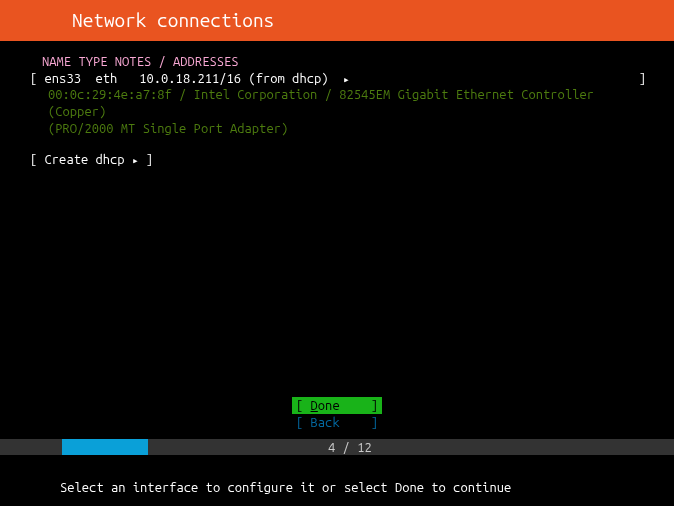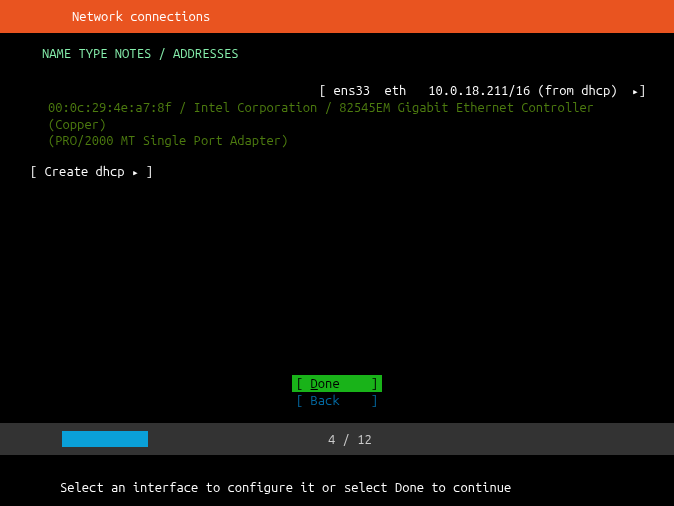--- a/index.html
+++ b/index.html
@@ -11,80 +11,80 @@
     font-size: 13px;
     line-height: 1.3;
     color: #ccc;
     overflow: hidden;
     position: relative;
   }
   .header {
     background: #e95420;
     color: #fff;
     padding: 8px 0 8px 72px;
-    font-size: 13px;
+    font-size: 19px;
   }
   .content {
     padding: 12px 0 0 0;
   }
   .intro {
     color: #fff;
     padding: 0 28px 0 60px;
     margin-bottom: 14px;
   }
   .col-header {
-    color: #86efac;
+    color: #f9a8d4;
     padding: 0 28px 0 42px;
-    margin-bottom: 20px;
+    margin-bottom: 0;
   }
   .iface-row {
     color: #fff;
     padding: 0 28px 0 30px;
     display: flex;
-    justify-content: flex-end;
+    justify-content: space-between;
   }
   .iface-detail {
     color: #4d7c0f;
     padding: 0 28px 0 48px;
   }
   .create-bond {
     color: #fff;
     padding: 0 28px 0 30px;
     margin-top: 14px;
   }
   .footer {
     position: absolute;
     bottom: 0;
     left: 0;
     right: 0;
   }
   .buttons {
     text-align: center;
-    margin-bottom: 14px;
+    margin-bottom: 8px;
     font-size: 13px;
   }
   .btn {
     display: inline-block;
     width: 90px;
     text-align: left;
     padding: 0 4px;
   }
   .btn-done {
     background: #19b319;
     color: #000;
   }
   .btn-done .underline { text-decoration: underline; }
   .btn-back {
     color: #0369a1;
   }
   .progress-row {
     display: flex;
     align-items: center;
     background: #333;
-    height: 32px;
+    height: 16px;
   }
   .progress-bar {
     height: 16px;
   }
   .progress-fill {
     background: #0aa0d8;
     height: 100%;
   }
   .progress-text {
     color: #ccc;

